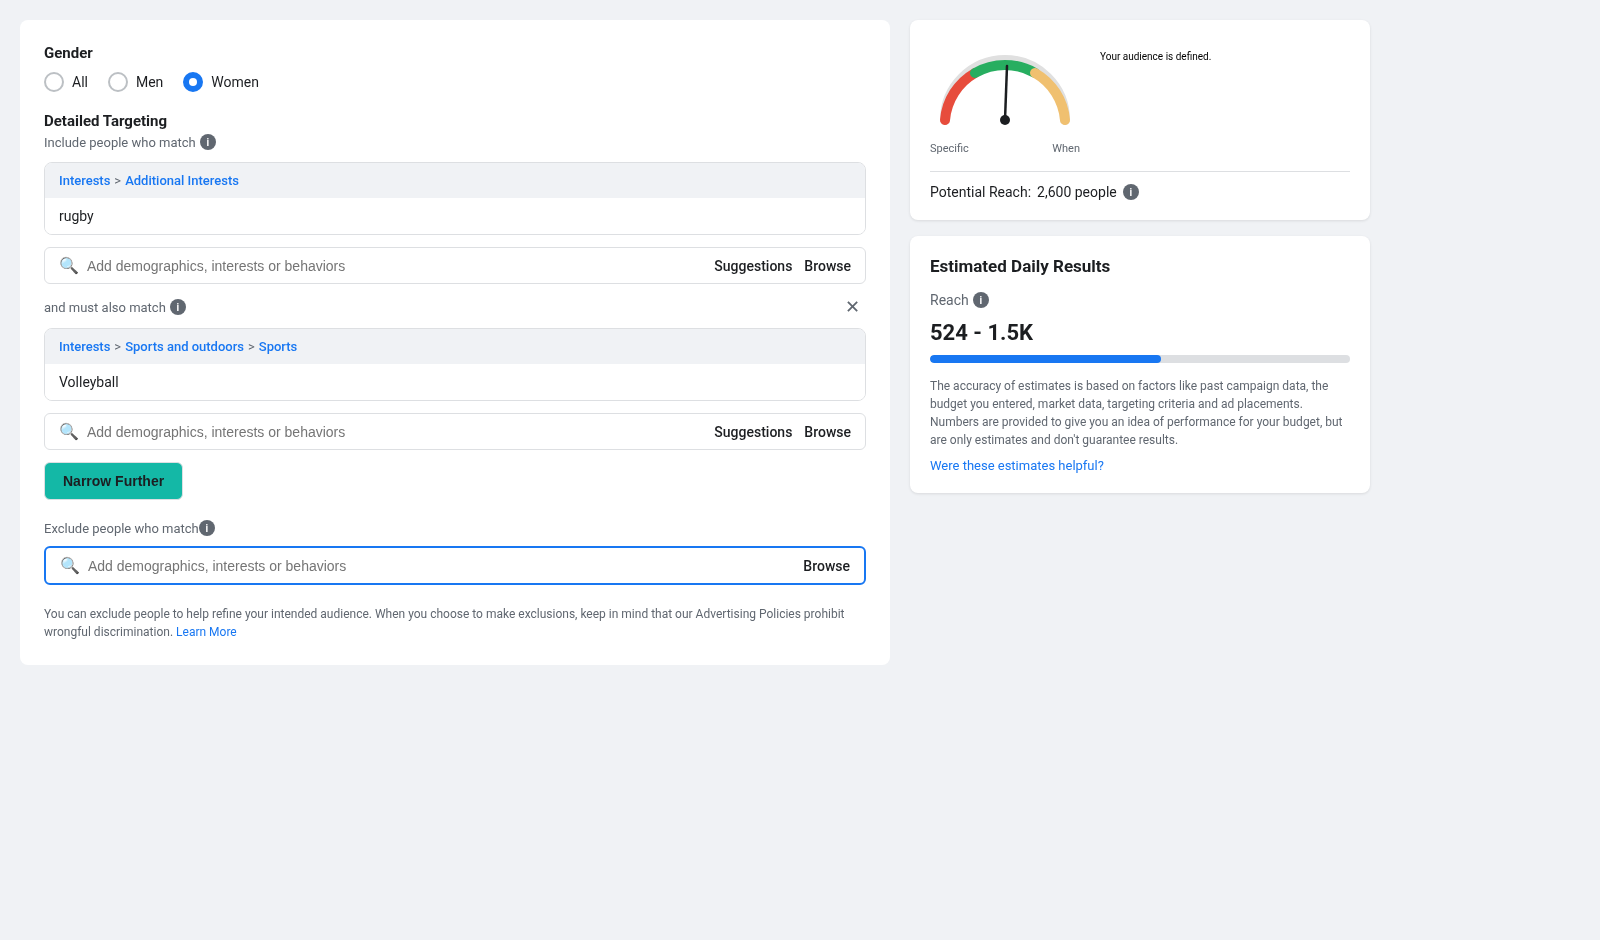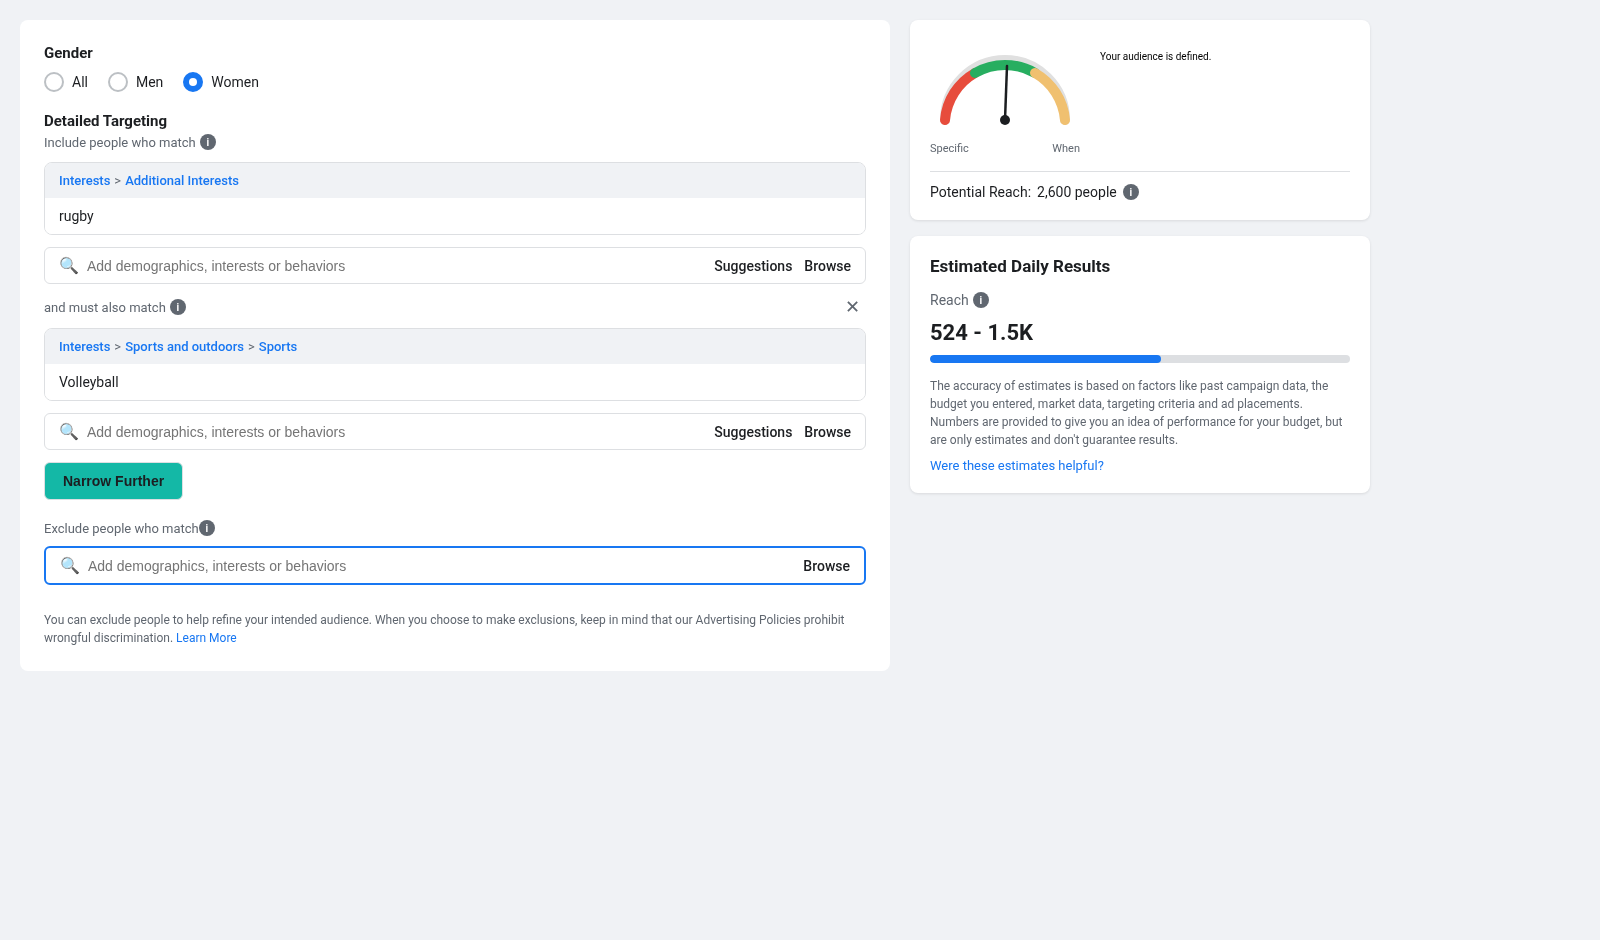--- a/index.html
+++ b/index.html
@@ -227,21 +227,21 @@
     }
     .search-row.active-border {
       border: 2px solid #1877f2;
     }
 
     
     .exclude-note {
       font-size: 12px;
       color: #606770;
       line-height: 1.5;
-      margin-top: 26px;
+      margin-top: 20px;
     }
     .exclude-note a {
       color: #1877f2;
       text-decoration: none;
     }
 
     
     .card-title {
       font-weight: 700;
       font-size: 17px;

